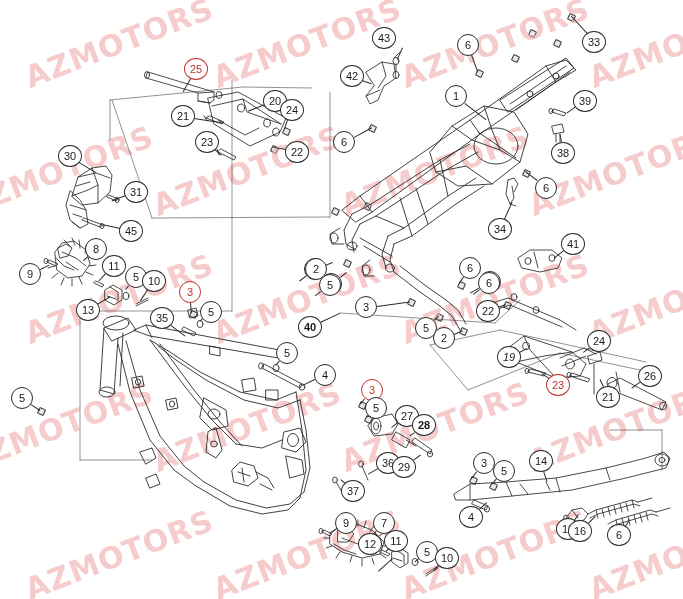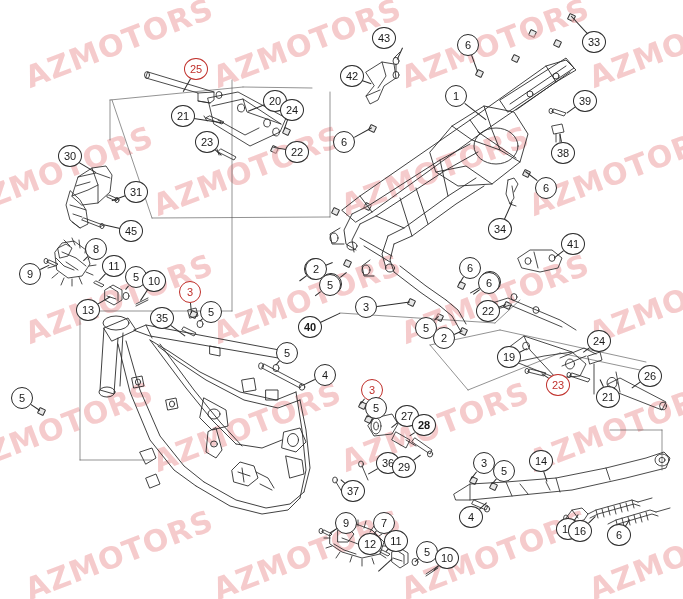--- a/index.html
+++ b/index.html
@@ -627,21 +627,21 @@
       <div class="callout" style="left: 366px; top: 307px;">3</div>
       <div class="leader" style="left: 433.778px; top: 320.222px; width: 5.97056px; transform: rotate(-45deg);"></div>
       <div class="callout" style="left: 426px; top: 328px;">5</div>
       <div class="leader" style="left: 454.052px; top: 333.532px; width: 8.69772px; transform: rotate(-23.9625deg);"></div>
       <div class="callout" style="left: 444px; top: 338px;">2</div>
       <div class="leader" style="left: 480.48px; top: 287.511px; width: 10.9545px; transform: rotate(149.931deg);"></div>
       <div class="callout" style="left: 490px; top: 282px;">6</div>
       <div class="leader" style="left: 498.252px; top: 307.013px; width: 8.31321px; transform: rotate(-21.2505deg);"></div>
       <div class="callout wide" style="left: 488px; top: 311px;">22</div>
       <div class="leader" style="left: 518.839px; top: 352.081px; width: 9.12461px; transform: rotate(-26.5651deg);"></div>
-      <div class="callout wide" style="left: 509px; top: 357px;">19</div>
+      <div class="callout wide" style="left: 509px; top: 357px; font-style: italic;">19</div>
       <div class="leader" style="left: 590.13px; top: 347.505px; width: 7.60108px; transform: rotate(143.746deg);"></div>
       <div class="callout wide" style="left: 599px; top: 341px;">24</div>
       <div class="leader" style="left: 548.765px; top: 379.024px; width: 9.24846px; transform: rotate(-147.095deg);"></div>
       <div class="callout red wide" style="left: 558px; top: 385px;">23</div>
       <div class="leader" style="left: 603.316px; top: 387.047px; width: 7.78829px; transform: rotate(-115.201deg);"></div>
       <div class="callout wide" style="left: 608px; top: 397px;">21</div>
       <div class="leader" style="left: 641.083px; top: 382.44px; width: 11.2036px; transform: rotate(144.162deg);"></div>
       <div class="callout wide" style="left: 650px; top: 376px;">26</div>
       <div class="leader" style="left: 365.204px; top: 398.65px; width: 6.80449px; transform: rotate(128.157deg);"></div>
       <div class="callout red" style="left: 372px; top: 390px;">3</div>

